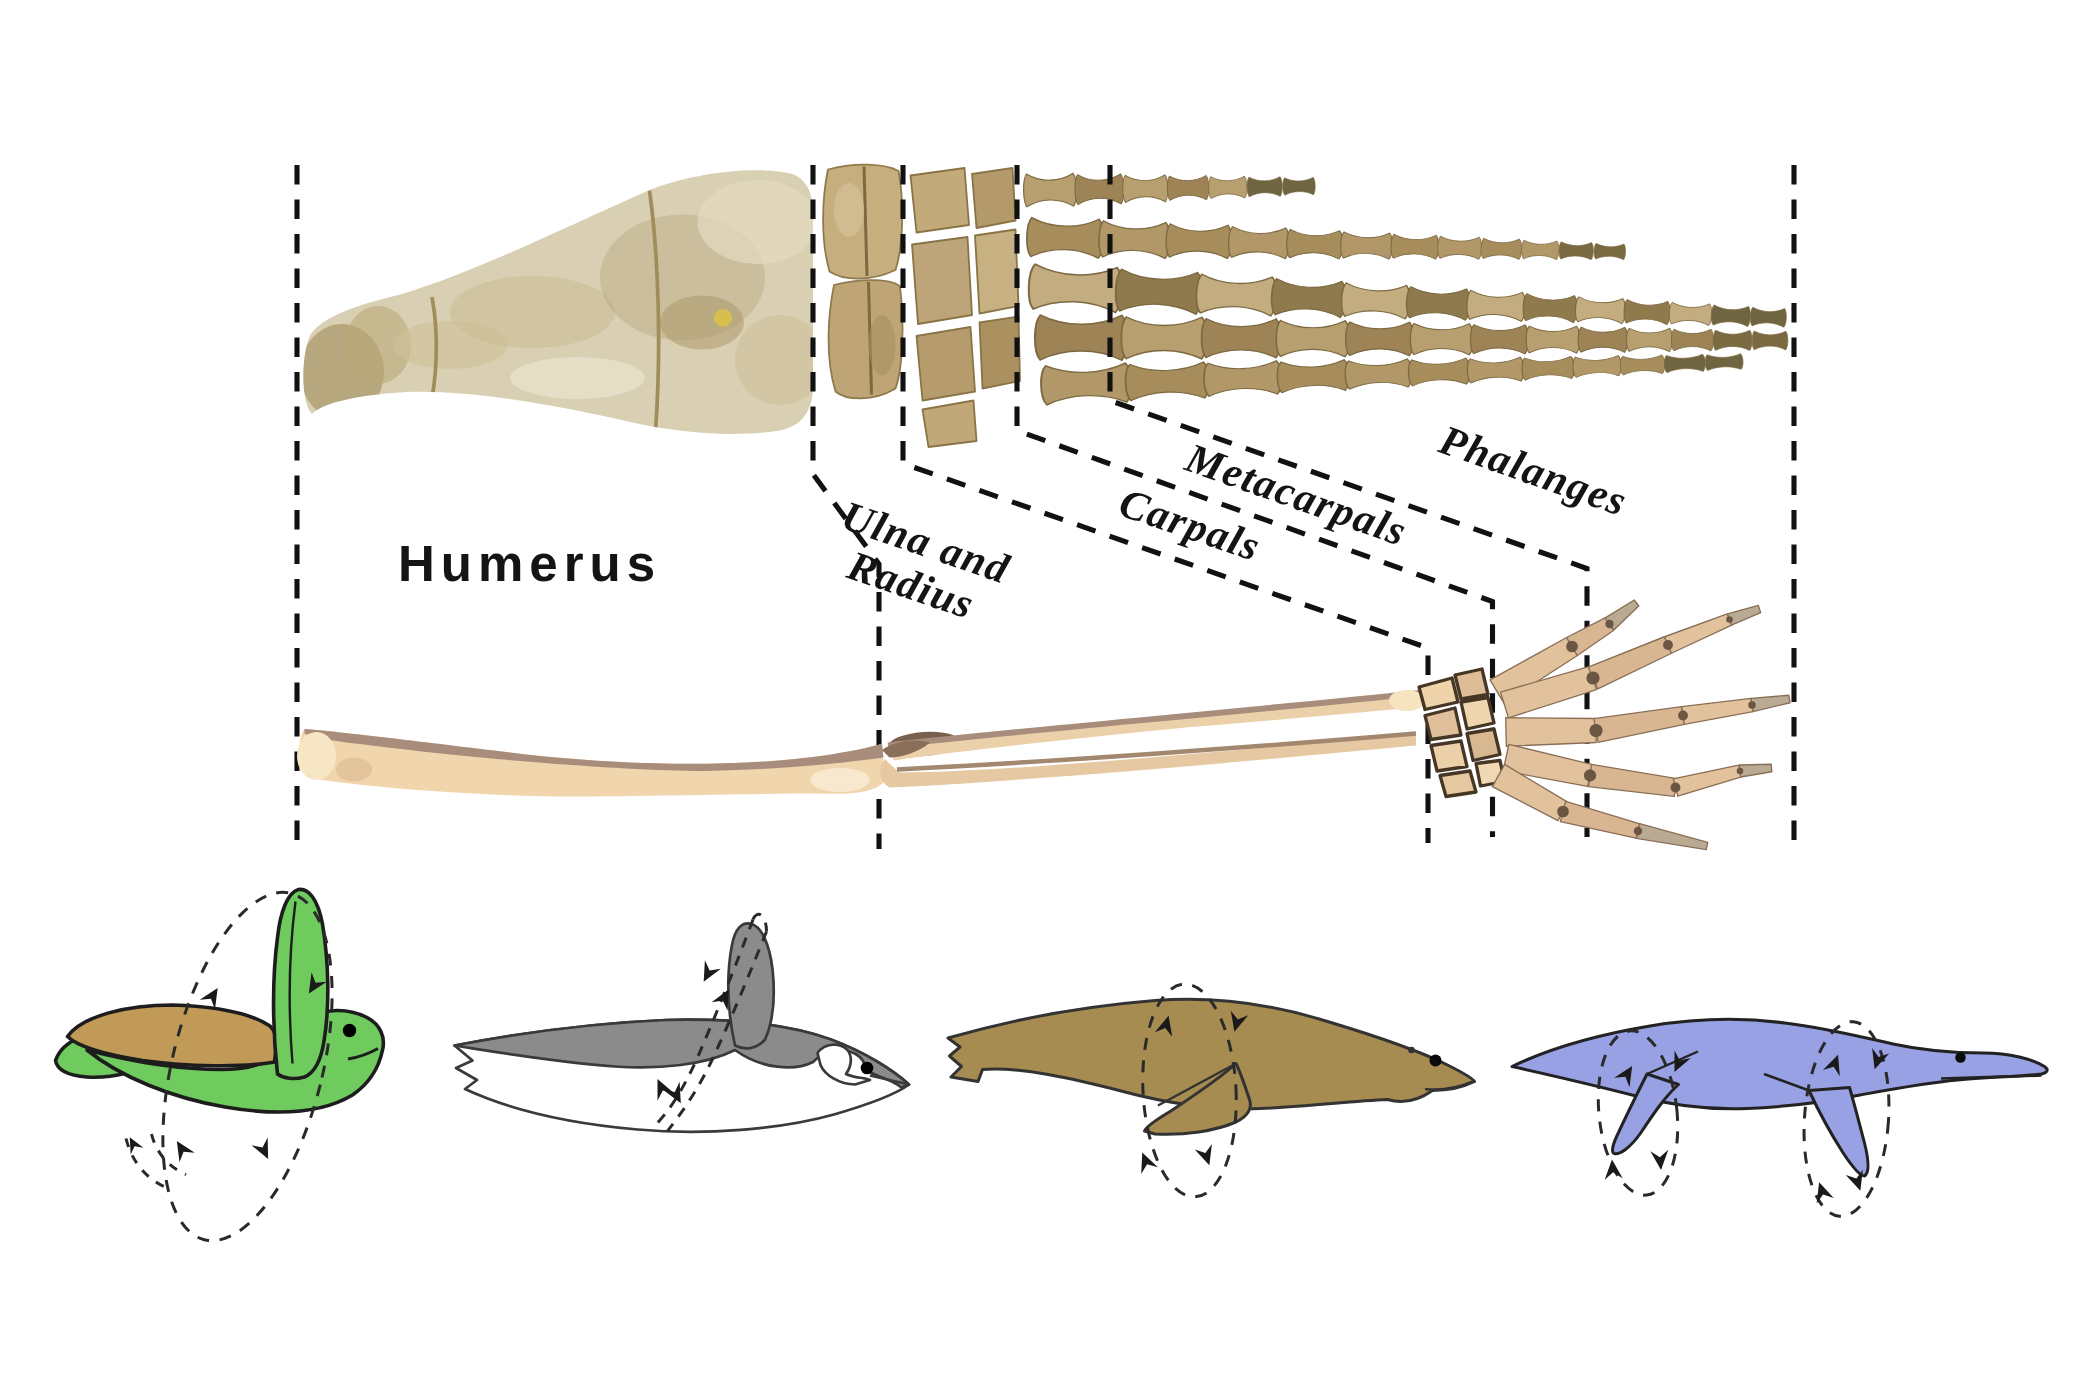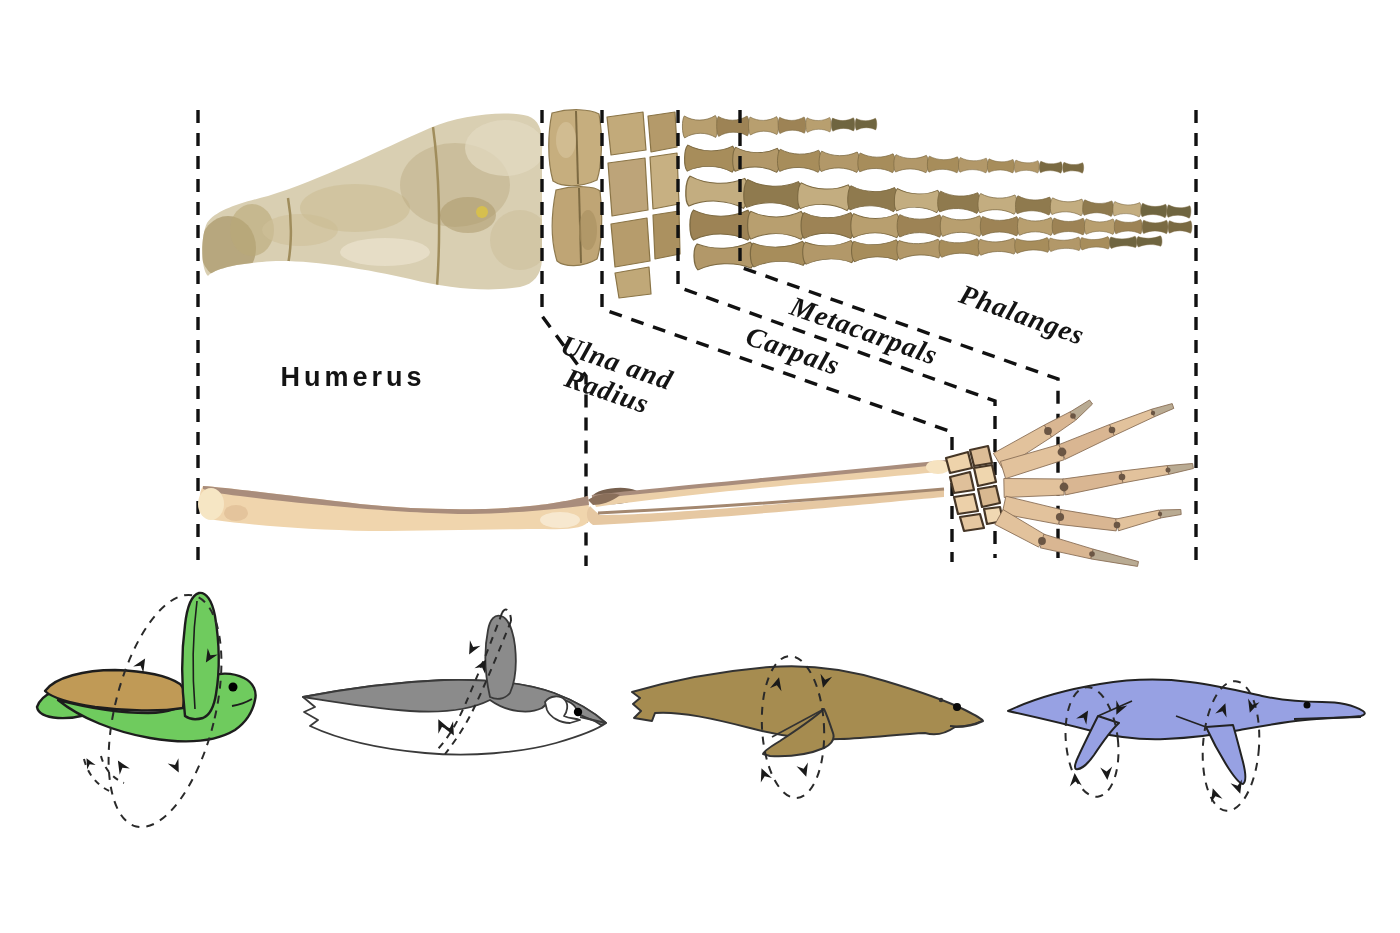--- a/index.html
+++ b/index.html
@@ -1,20 +1,20 @@
 <!DOCTYPE html>
 <html><head>
 <meta charset="utf-8">
 <style>
   html,body{margin:0;padding:0;background:#ffffff;}
   #stage{position:relative;width:1400px;height:933px;background:#ffffff;overflow:hidden;
          font-family:"Liberation Sans",sans-serif;}
   #artwork{position:absolute;left:0;top:0;width:1400px;height:933px;}
   .lbl{position:absolute;white-space:nowrap;color:#141414;pointer-events:none;}
-  .lbl-sans{font-family:"Liberation Sans",sans-serif;font-weight:bold;font-size:27px;
+  .lbl-sans{font-family:"Liberation Sans",sans-serif;font-weight:bold;font-size:34px;
             letter-spacing:4px;}
   .lbl-serif{font-family:"Liberation Serif","DejaVu Serif",serif;font-weight:bold;
              font-style:italic;font-size:28px;letter-spacing:1px;text-align:center;
              line-height:1.07;}
 </style>
 </head>
 <body>
 
 <div id="stage">
 

